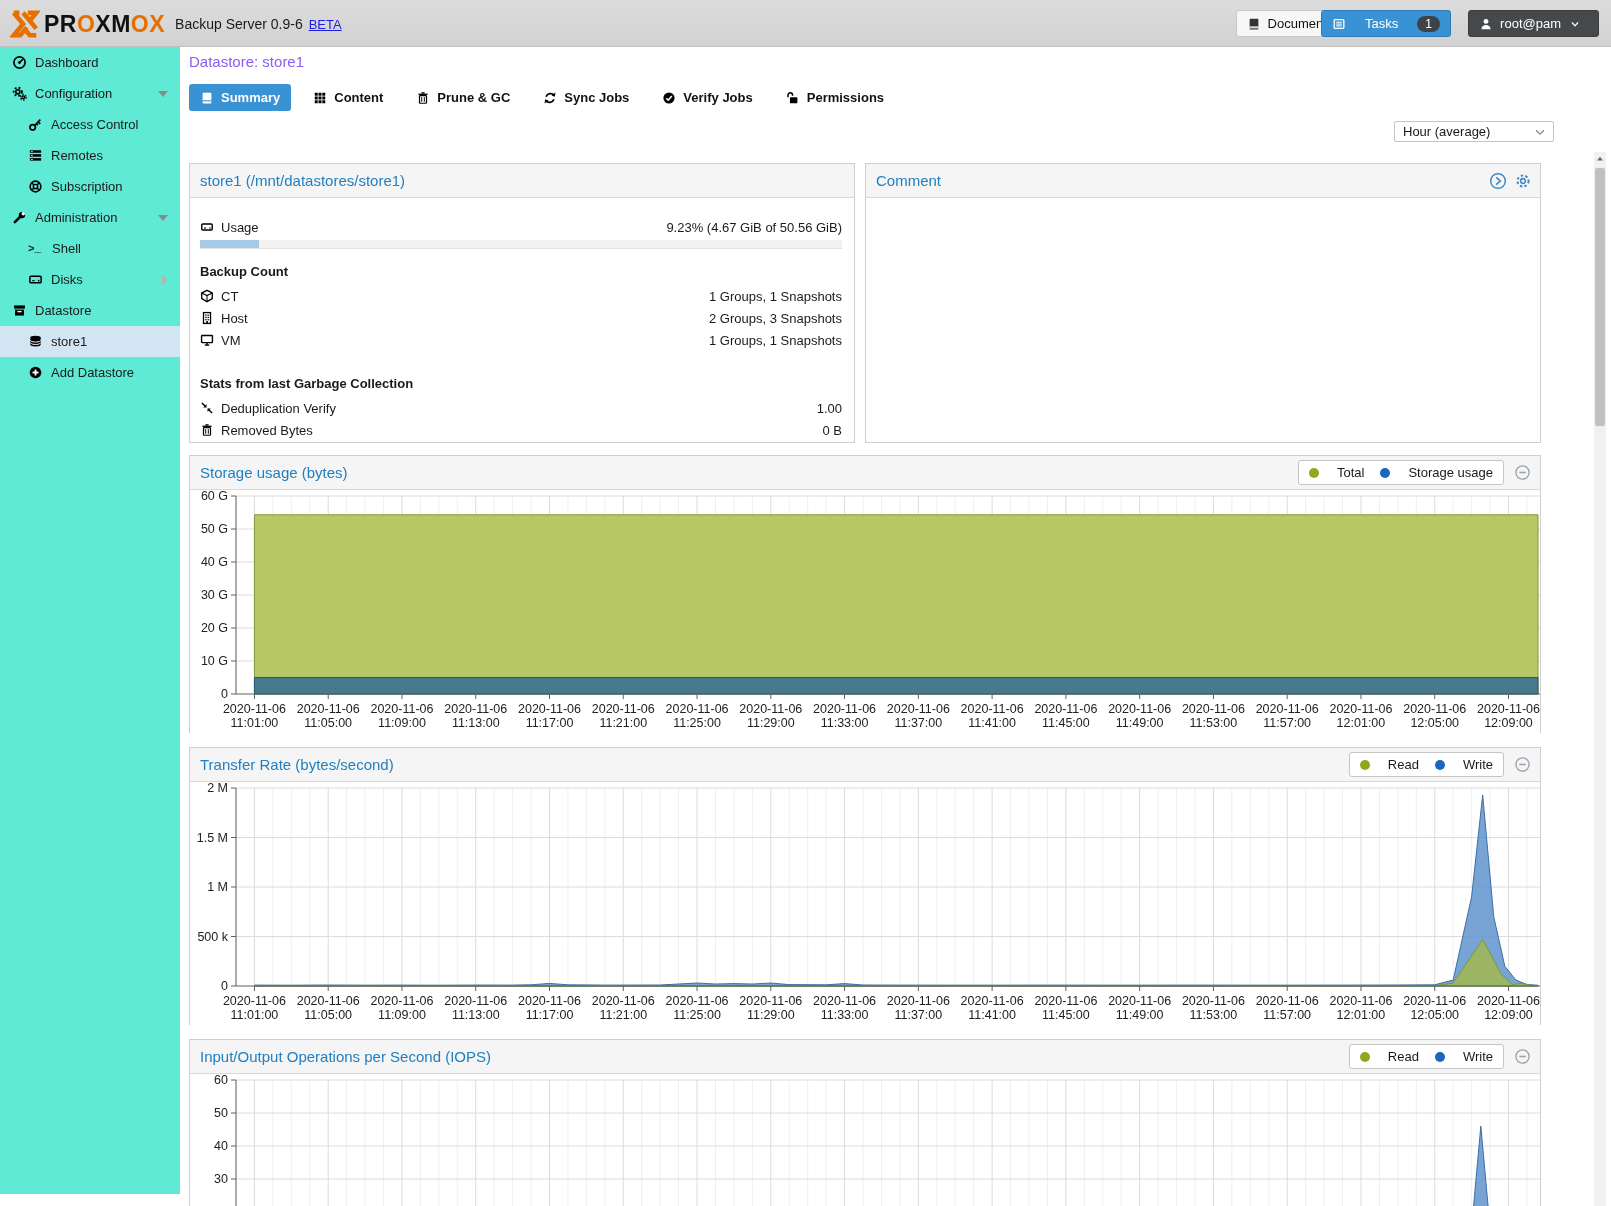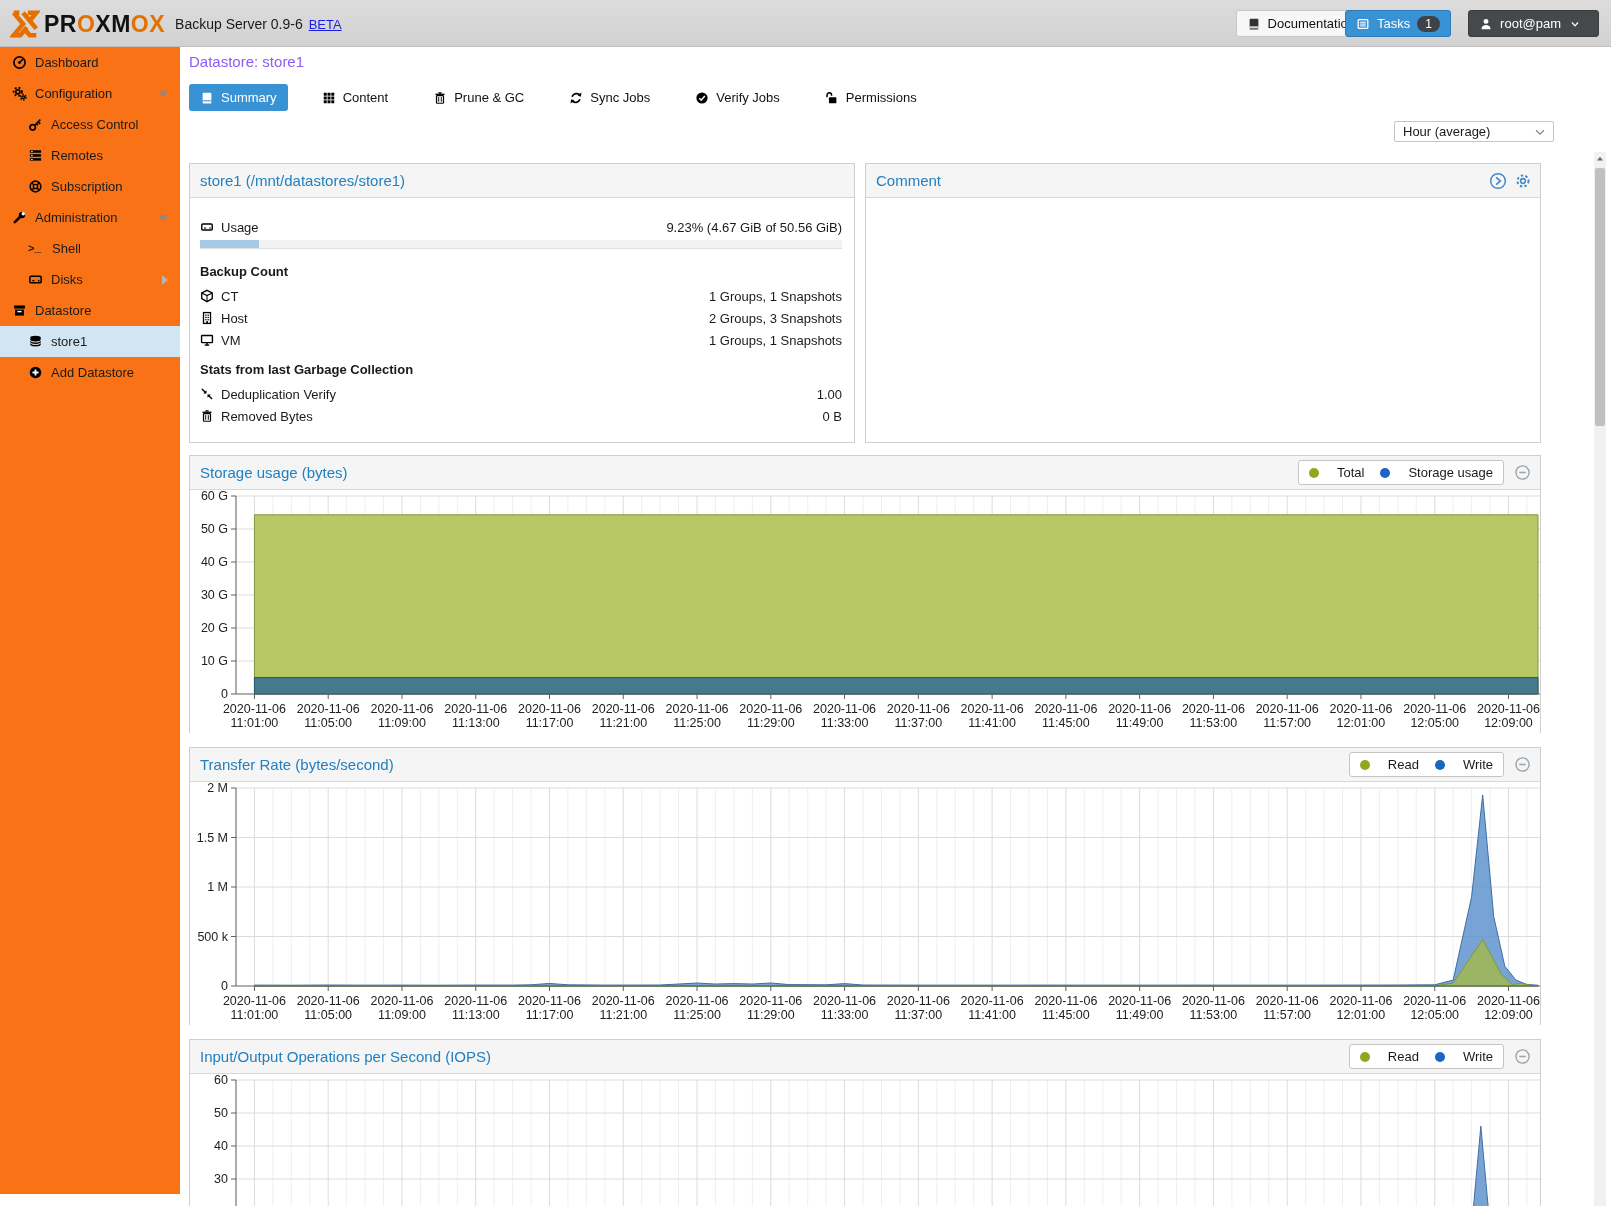--- a/index.html
+++ b/index.html
@@ -12,43 +12,43 @@
     background:linear-gradient(#dcdcdc,#d2d2d2); border-bottom:1px solid #bfbfbf; }
   #brandwrap { position:absolute; left:10px; top:8px; height:32px; display:flex; align-items:center; }
   #logo-x { margin-right:4px; }
   #brand { font-size:23px; font-weight:bold; letter-spacing:0.5px; color:#111; }
   #brand .ox { color:#e57000; }
   #subtitle { margin-left:10px; font-size:14px; color:#1a1a1a; }
   #beta { margin-left:6px; font-size:13px; color:#1d1de0; text-decoration:underline; cursor:pointer; }
   .tb-btn { position:absolute; top:10px; height:27px; border-radius:3px; display:flex; align-items:center;
     padding:0 10px; font-size:13px; cursor:pointer; }
   #btn-doc { right:245px; background:#f7f7f7; border:1px solid #c7c7c7; color:#111; }
-  #btn-tasks { right:160px; background:#3892d4; border:1px solid #2d7ab8; color:#fff; }
+  #btn-tasks { right:160px; background:#3892d4; border:1px solid #2d7ab8; color:#fff;gap:12px; }
   #tasks-badge { margin-left:7px; background:#3e4347; color:#fff; border-radius:9px; padding:1px 8px; font-size:12px; }
   #btn-user { right:12px; background:#45494c; border:1px solid #3a3e40; color:#fff; }
   .tb-btn .ic { margin-right:7px; }
   #user-caret { margin-left:8px; }
 
   
-  #sidebar { position:absolute; left:0; top:47px; width:180px; bottom:12px; background:#f97316; }
+  #sidebar { position:absolute; left:0; top:47px; width:180px; bottom:12px; background:#5eead4; }
   .side-item { position:relative; height:31px; display:flex; align-items:center; cursor:pointer; color:#1a1a1a; }
   .side-item .lbl { margin-left:8px; }
   .lvl0 { padding-left:12px; }
   .lvl1 { padding-left:28px; }
   .side-item.selected { background:#d2e5f3; }
   .caret-down { position:absolute; right:12px; width:0; height:0;
     border-left:5px solid transparent; border-right:5px solid transparent; border-top:6px solid #8a8a8a; }
   .caret-right { position:absolute; right:12px; width:0; height:0;
     border-top:5px solid transparent; border-bottom:5px solid transparent; border-left:6px solid #b5b5b5; }
   .term { font-family:"Liberation Mono","DejaVu Sans Mono",monospace; font-weight:bold; font-size:11px; width:16px; }
 
   
   #main { position:absolute; left:180px; top:47px; right:0; bottom:0; background:#fff; overflow:hidden; }
   #page-title { position:absolute; left:9px; top:6px; font-size:15px; color:#8b5cf6; }
-  #tabs { position:absolute; left:9px; top:37px; height:27px; display:flex; gap:23px; }
+  #tabs { position:absolute; left:9px; top:37px; height:27px; display:flex; gap:11px;font-weight:bold; }
   .tab { height:27px; display:flex; align-items:center; padding:0 11px; border-radius:3px; cursor:pointer; color:#111; }
   .tab .ic { margin-right:7px; }
   .tab.active { background:#3892d4; color:#fff; }
   #range-select { position:absolute; right:57px; top:74px; width:160px; height:21px; background:#fff;
     border:1px solid #c5c5c5; border-radius:2px; display:flex; align-items:center; padding:0 8px; cursor:pointer; }
   #range-select .ic { position:absolute; right:6px; }
 
   
   .panel { position:absolute; background:#fff; border:1px solid #cfcfcf; }
   .panel-hd { height:34px; background:#f5f5f5; border-bottom:1px solid #d8d8d8; display:flex; align-items:center;
@@ -331,21 +331,21 @@
       <div class="sp-row" style="margin-top:4px">
         <svg class="ic" width="14" height="14" viewBox="0 0 16 16">
           <rect x="1.8" y="2.8" width="12.4" height="8.2" rx="0.8" fill="none" stroke="#000" stroke-width="1.6"></rect>
             <line x1="5.5" y1="13.8" x2="10.5" y2="13.8" stroke="#000" stroke-width="1.6"></line>
             <line x1="8" y1="11" x2="8" y2="13.8" stroke="#000" stroke-width="1.6"></line>
         </svg>
         <span>VM</span>
         <span class="val">1 Groups, 1 Snapshots</span>
       </div>
 
-      <div class="sp-head" style="margin-top:13px">Stats from last Garbage Collection</div>
+      <div class="sp-head" style="margin-top:27px">Stats from last Garbage Collection</div>
       <div class="sp-row" style="margin-top:7px">
         <svg class="ic" width="14" height="14" viewBox="0 0 16 16">
           <line x1="2.2" y1="2.2" x2="6.6" y2="6.6" stroke="#000" stroke-width="1.6"></line>
             <polygon points="7.4,7.4 7.4,3.6 3.6,7.4" fill="#000"></polygon>
           <line x1="13.8" y1="13.8" x2="9.4" y2="9.4" stroke="#000" stroke-width="1.6"></line>
             <polygon points="8.6,8.6 8.6,12.4 12.4,8.6" fill="#000"></polygon>
         </svg>
         <span>Deduplication Verify</span>
         <span class="val">1.00</span>
       </div>

